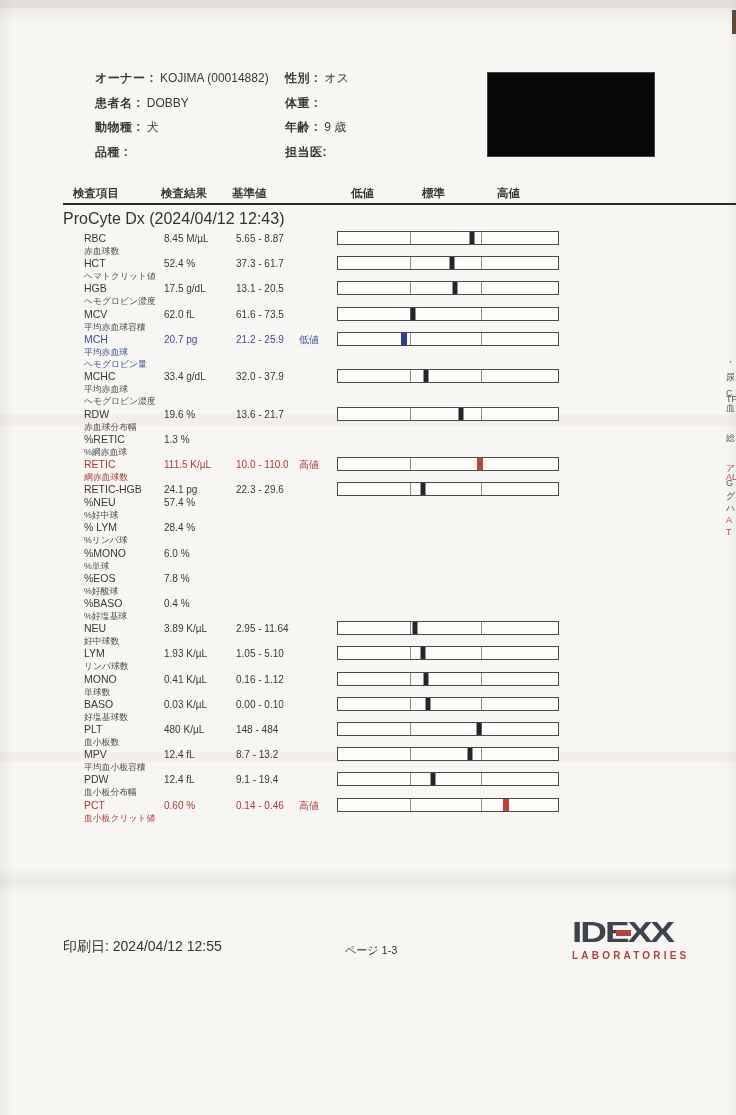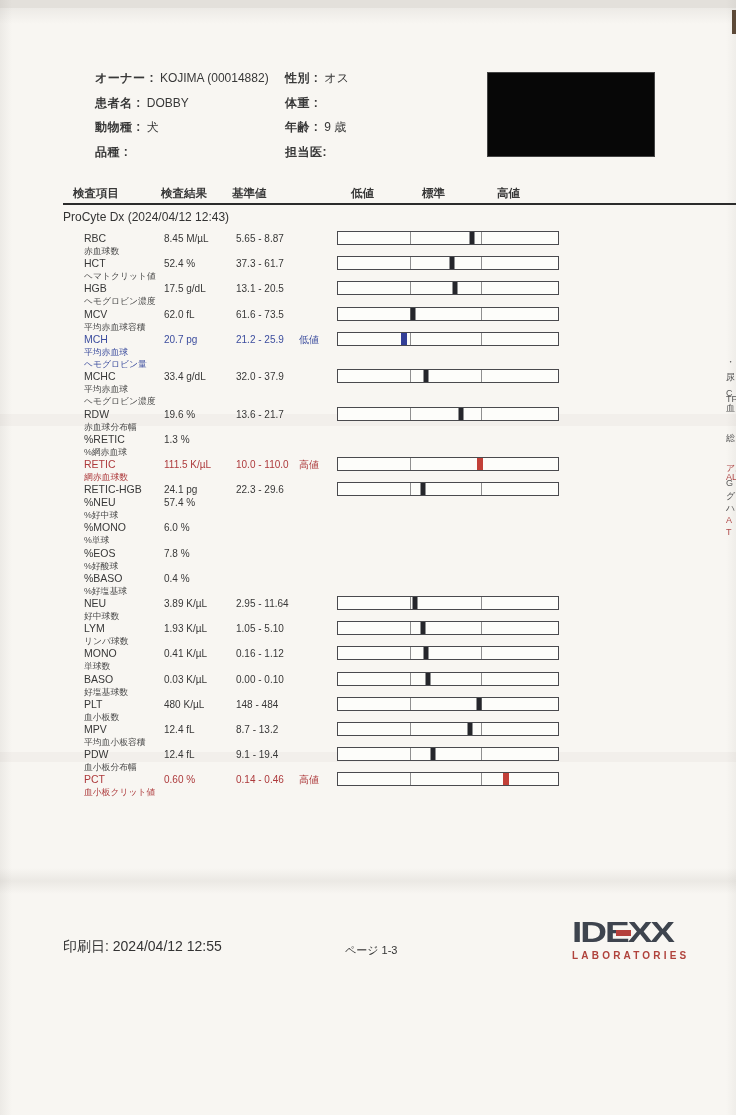--- a/index.html
+++ b/index.html
@@ -27,21 +27,21 @@
   .info{position:absolute;top:66px;font-size:12px;line-height:24.5px;white-space:nowrap;}
   .info.left{left:95px;}
   .info.right{left:285px;}
   .info .lbl{font-weight:700;letter-spacing:.5px;}
   .info .val{margin-left:6px;}
 
   
   .table{position:absolute;left:0;top:186px;width:736px;}
   .col-head{position:absolute;top:0;font-size:11.5px;font-weight:700;white-space:nowrap;}
   .head-rule{position:absolute;left:63px;top:17px;width:673px;height:2px;background:#2b2b2b;}
-  .section-title{position:absolute;left:63px;top:24px;font-size:12px;color:#333;white-space:nowrap;}
+  .section-title{position:absolute;left:63px;top:24px;font-size:16px;color:#333;white-space:nowrap;}
   .rows{margin:46px 0 0 84px;width:640px;}
   .row{display:grid;grid-template-columns:80px 72px 63px 38px 222px;align-items:start;}
   .c-name .code{font-size:10.5px;line-height:13px;white-space:nowrap;}
   .c-name .sub{font-size:8.8px;line-height:12.2px;color:#4a4a4a;white-space:nowrap;}
   .c-result,.c-range{font-size:10px;line-height:13px;white-space:nowrap;}
   .c-flag{font-size:10px;line-height:13px;white-space:nowrap;}
   .row.low .code,.row.low .sub,.row.low .c-result,.row.low .c-range,.row.low .c-flag{color:#3c4d9e;}
   .row.high .code,.row.high .sub,.row.high .c-result,.row.high .c-range,.row.high .c-flag{color:#ad3a3c;}
   .c-bar{position:relative;height:13px;}
   .bar{position:absolute;left:0;top:-1px;width:220px;height:12px;border:1.4px solid #4a4a4e;background:#fdfdfa;}
@@ -254,20 +254,30 @@
             <div class="tick " style="left: 38.5%;"></div>
           </div>
         </div>
       </div>
       <div class="row ">
         <div class="c-name">
           <div class="code">%NEU</div>
           <div class="sub">%好中球</div>
         </div>
         <div class="c-result">57.4 %</div>
+        <div class="c-range"></div>
+        <div class="c-flag"></div>
+        <div class="c-bar"></div>
+      </div>
+      <div class="row ">
+        <div class="c-name">
+          <div class="code">% LYM</div>
+          <div class="sub">%リンパ球</div>
+        </div>
+        <div class="c-result">28.4 %</div>
         <div class="c-range"></div>
         <div class="c-flag"></div>
         <div class="c-bar"></div>
       </div>
       <div class="row ">
         <div class="c-name">
           <div class="code">%MONO</div>
           <div class="sub">%単球</div>
         </div>
         <div class="c-result">6.0 %</div>

